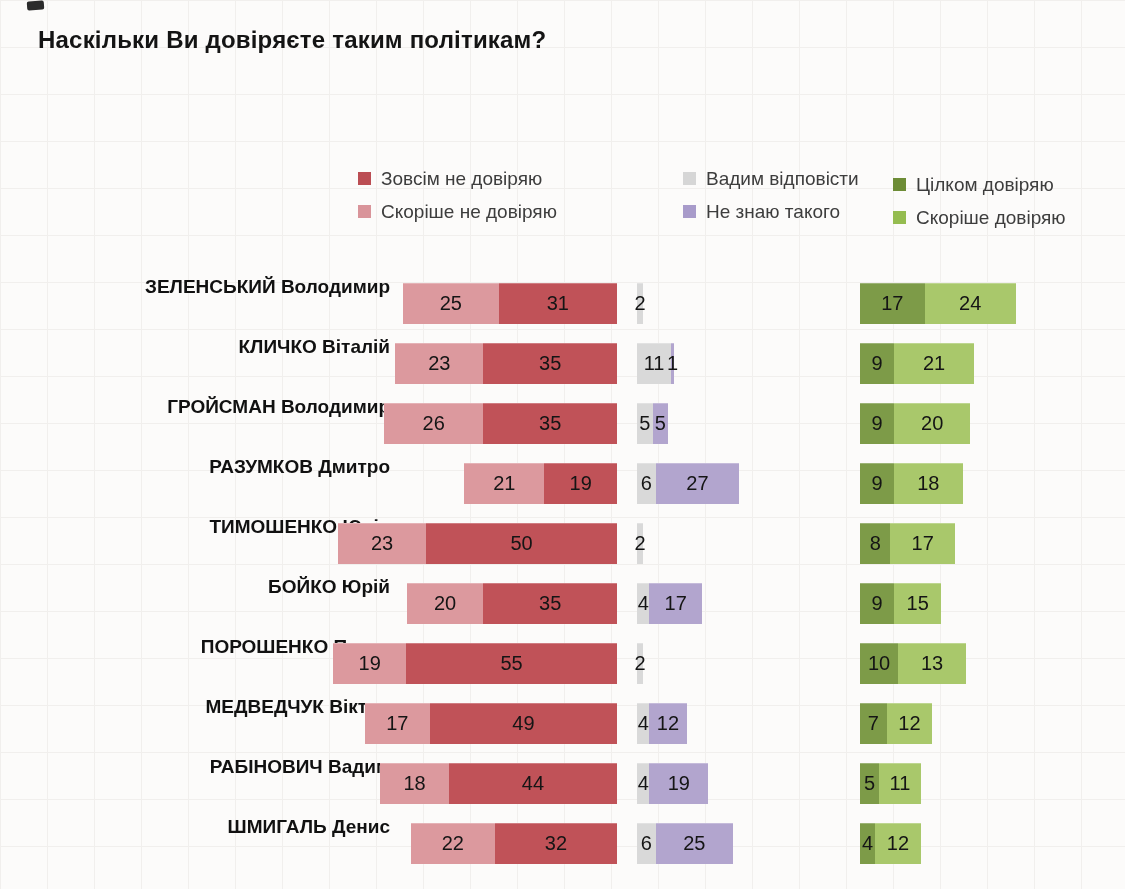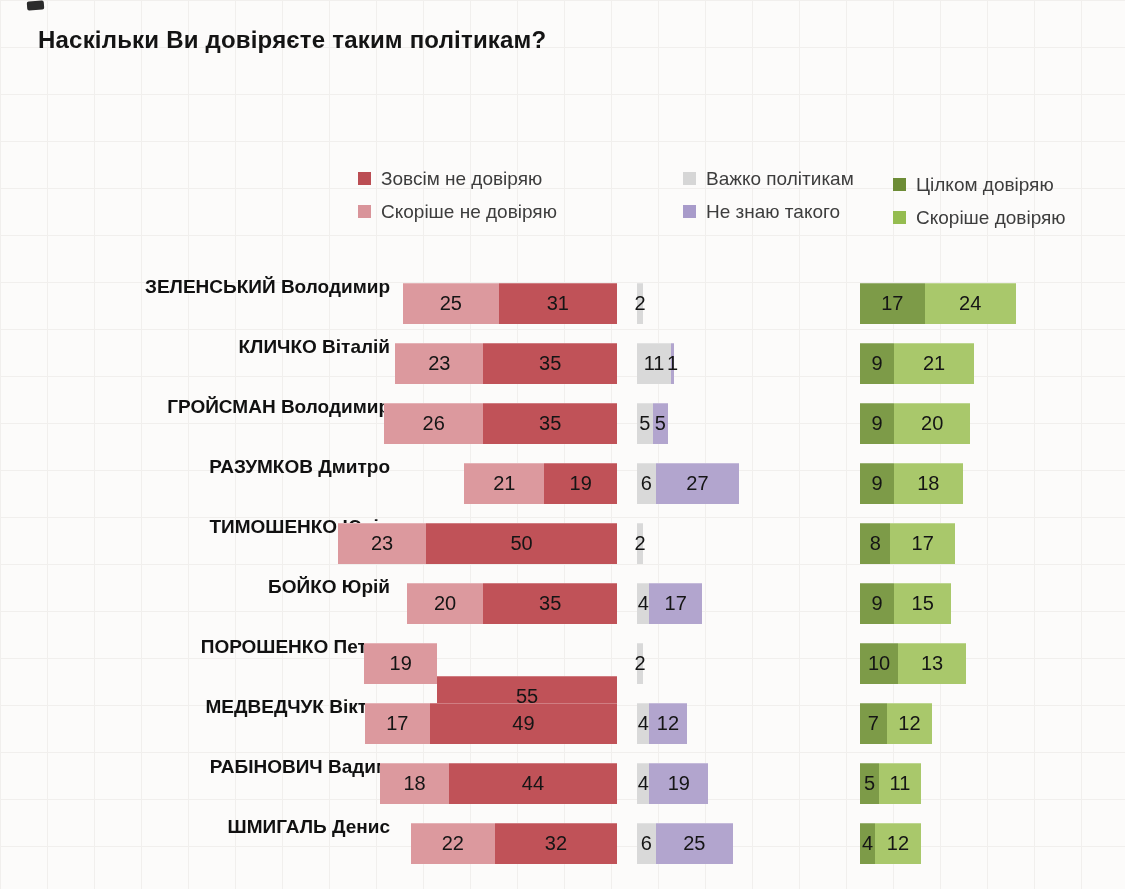--- a/index.html
+++ b/index.html
@@ -69,21 +69,21 @@
     </div>
     <div class="legend-item">
       <span class="legend-swatch" style="background: rgb(217, 148, 154);"></span>
       <span class="legend-label">Скоріше не довіряю</span>
     </div>
   </div>
 
   <div class="legend-col c2">
     <div class="legend-item">
       <span class="legend-swatch" style="background: rgb(214, 214, 214);"></span>
-      <span class="legend-label">Важко політикам</span>
+      <span class="legend-label">Вадим відповісти</span>
     </div>
     <div class="legend-item">
       <span class="legend-swatch" style="background: rgb(168, 155, 202);"></span>
       <span class="legend-label">Не знаю такого</span>
     </div>
   </div>
 
   <div class="legend-col c3">
     <div class="legend-item">
       <span class="legend-swatch" style="background: rgb(109, 140, 54);"></span>
@@ -240,32 +240,32 @@
             <span class="val">4</span>
           </div>
           <div class="seg" style="width: 52.7px; background: rgb(178, 165, 206);">
             <span class="val">17</span>
           </div>
         </div>
         <div class="zone pos">
           <div class="seg" style="width: 34.2px; background: rgb(125, 155, 72);">
             <span class="val">9</span>
           </div>
-          <div class="seg" style="width: 57px; background: rgb(169, 200, 107);">
+          <div class="seg" style="width: 47px; background: rgb(169, 200, 107);">
             <span class="val">15</span>
           </div>
         </div>
       </div>
       <div class="chart-row">
         <div class="politician-name">ПОРОШЕНКО Петро</div>
         <div class="zone neg">
           <div class="seg" style="width: 72.6px; background: rgb(220, 153, 158);">
             <span class="val">19</span>
           </div>
-          <div class="seg" style="width: 180px; background: rgb(192, 82, 88); margin-top: 33px;">
+          <div class="seg" style="width: 211px; background: rgb(192, 82, 88);">
             <span class="val">55</span>
           </div>
         </div>
         <div class="zone mid">
           <div class="seg" style="width: 6.2px; background: rgb(217, 217, 217);">
             <span class="val">2</span>
           </div>
         </div>
         <div class="zone pos">
           <div class="seg" style="width: 38px; background: rgb(125, 155, 72);">

